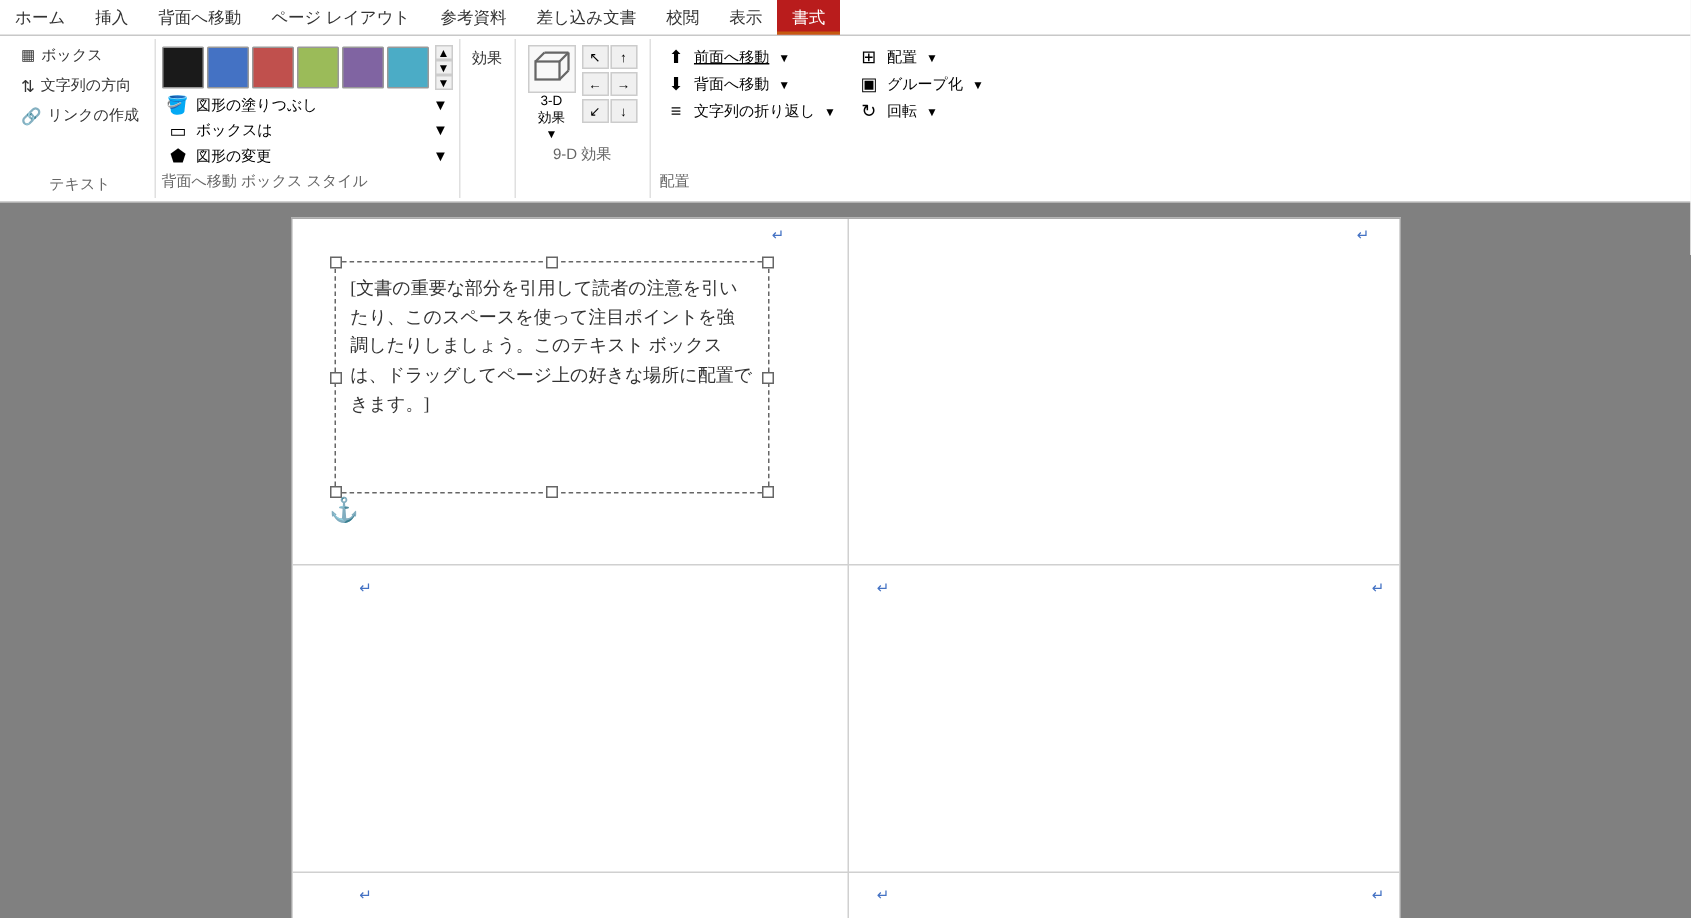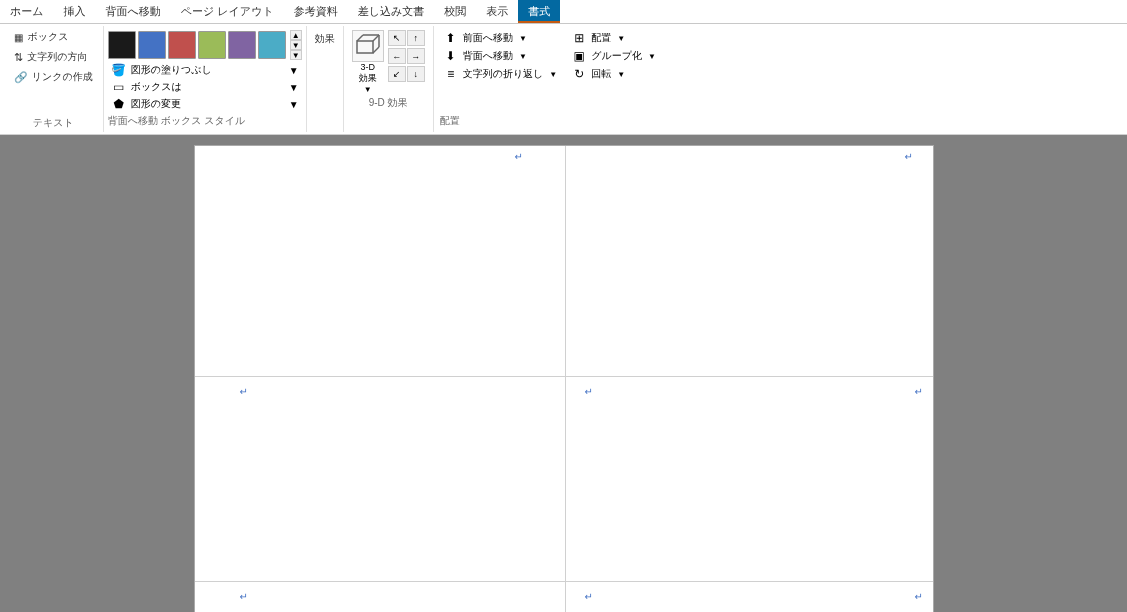--- a/index.html
+++ b/index.html
@@ -3,21 +3,21 @@
   <meta charset="utf-8">
   <style>
     * { margin: 0; padding: 0; box-sizing: border-box; }
     body { font-family: 'Meiryo', 'MS Gothic', sans-serif; font-size: 11px; background: #f0f0f0; overflow: hidden; width: 1127px; height: 612px; }
 
     
     .ribbon { background: #fff; border-bottom: 1px solid #d0d0d0; }
 
     .ribbon-tabs { display: flex; background: #fff; border-bottom: 1px solid #c8c8c8; height: 24px; }
     .ribbon-tab { padding: 4px 10px; font-size: 11px; cursor: pointer; color: #333; }
-    .ribbon-tab.active { background: #0369a1; color: #fff; border-bottom: 2px solid #c55a11; }
+    .ribbon-tab.active { background: #b91c1c; color: #fff; border-bottom: 2px solid #c55a11; }
 
     .ribbon-content { display: flex; align-items: stretch; padding: 2px 4px; background: #fff; min-height: 88px; }
 
     .ribbon-group { display: flex; flex-direction: column; align-items: center; padding: 2px 6px; border-right: 1px solid #e0e0e0; min-width: 60px; }
     .ribbon-group-inner { display: flex; align-items: center; gap: 2px; flex: 1; }
     .ribbon-group-label { font-size: 10px; color: #666; margin-top: 2px; }
 
     .ribbon-btn { display: flex; flex-direction: column; align-items: center; justify-content: center; padding: 2px 4px; cursor: pointer; border-radius: 2px; min-width: 36px; font-size: 10px; color: #333; }
     .swatch { width: 28px; height: 28px; border: 1px solid #999; cursor: pointer; border-radius: 1px; }
     .swatch.black { background: #1a1a1a; }
@@ -194,21 +194,21 @@
       <div class="ribbon-group-label">9-D 効果</div>
     </div>
 
 
     <div style="display:flex; flex-direction:column; padding:4px 6px; min-width:180px;">
       <div style="display:flex; gap:8px; flex:1;">
 
         <div style="display:flex; flex-direction:column; gap:2px;">
           <div class="arrange-row">
             <span class="arrange-icon">⬆</span>
-            <span style="font-size:10px;">前面へ移動</span>
+            <span style="font-size:10px;text-decoration:underline;">前面へ移動</span>
             <span style="font-size:8px; margin-left:2px;">▼</span>
           </div>
           <div class="arrange-row">
             <span class="arrange-icon">⬇</span>
             <span style="font-size:10px;">背面へ移動</span>
             <span style="font-size:8px; margin-left:2px;">▼</span>
           </div>
           <div class="arrange-row">
             <span class="arrange-icon">≡</span>
             <span style="font-size:10px;">文字列の折り返し</span>
@@ -253,15 +253,30 @@
 
     <span class="para-mark" style="position:absolute; top:5px; left:320px;">↵</span>
     <span class="para-mark" style="position:absolute; top:5px; left:710px;">↵</span>
     <span class="para-mark" style="position:absolute; top:240px; left:45px;">↵</span>
     <span class="para-mark" style="position:absolute; top:240px; left:390px;">↵</span>
     <span class="para-mark" style="position:absolute; top:240px; left:720px;">↵</span>
     <span class="para-mark" style="position:absolute; top:445px; left:45px;">↵</span>
     <span class="para-mark" style="position:absolute; top:445px; left:390px;">↵</span>
     <span class="para-mark" style="position:absolute; top:445px; left:720px;">↵</span>
 
+    <div class="textbox">
+
+      <div class="handle tl"></div>
+      <div class="handle tc"></div>
+      <div class="handle tr"></div>
+      <div class="handle ml"></div>
+      <div class="handle mr"></div>
+      <div class="handle bl"></div>
+      <div class="handle bc"></div>
+      <div class="handle br"></div>
+
+      <div class="textbox-text">[文書の重要な部分を引用して読者の注意を引いたり、このスペースを使って注目ポイントを強調したりしましょう。このテキスト ボックスは、ドラッグしてページ上の好きな場所に配置できます。]</div>
+
+      <div class="anchor-icon">⚓</div>
+    </div>
 
   </div>
 </div>
 
 </body></html>

